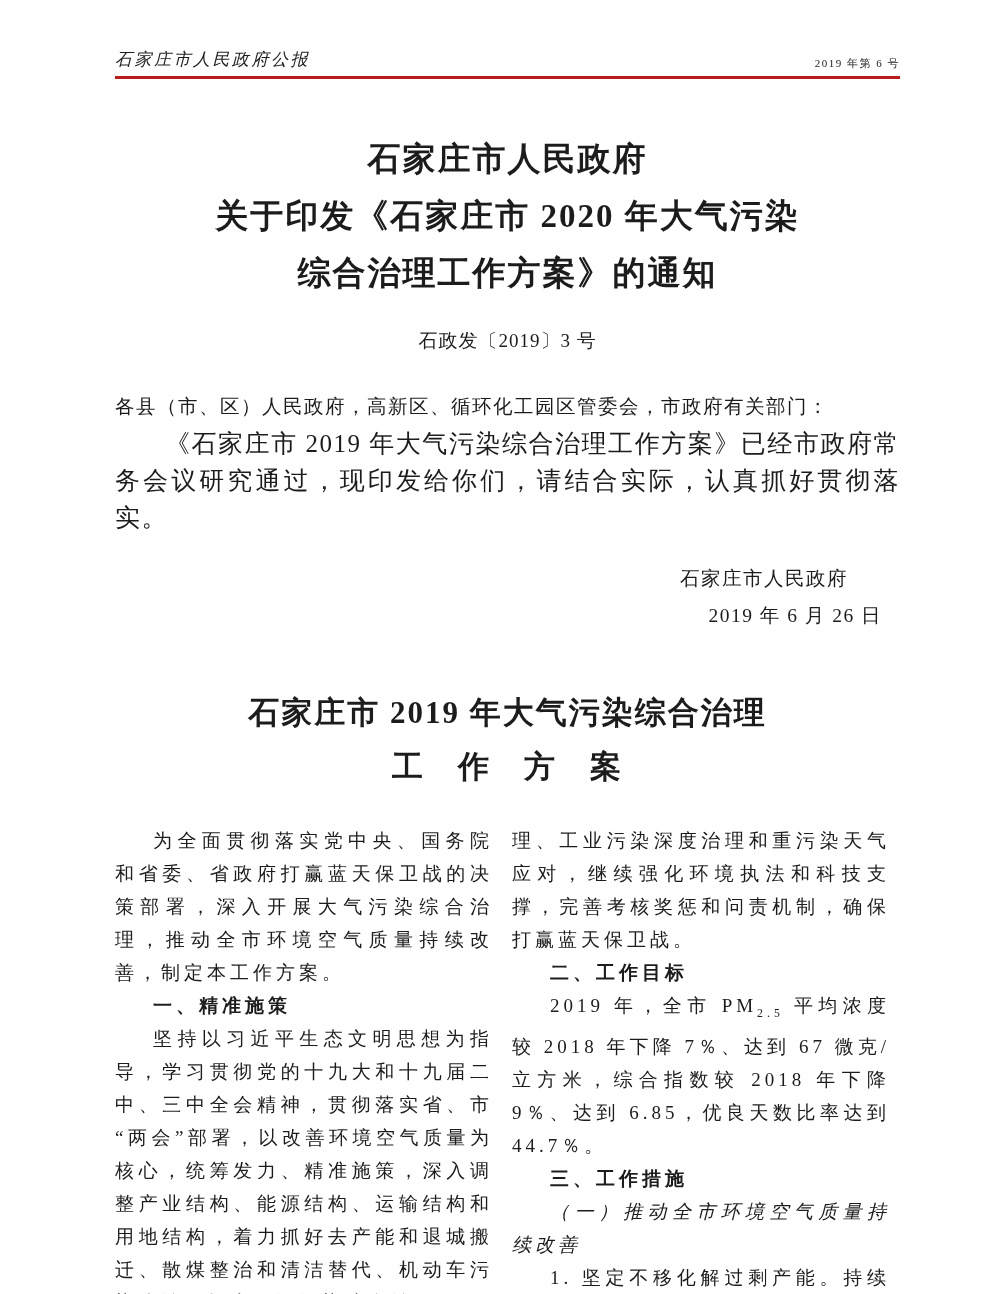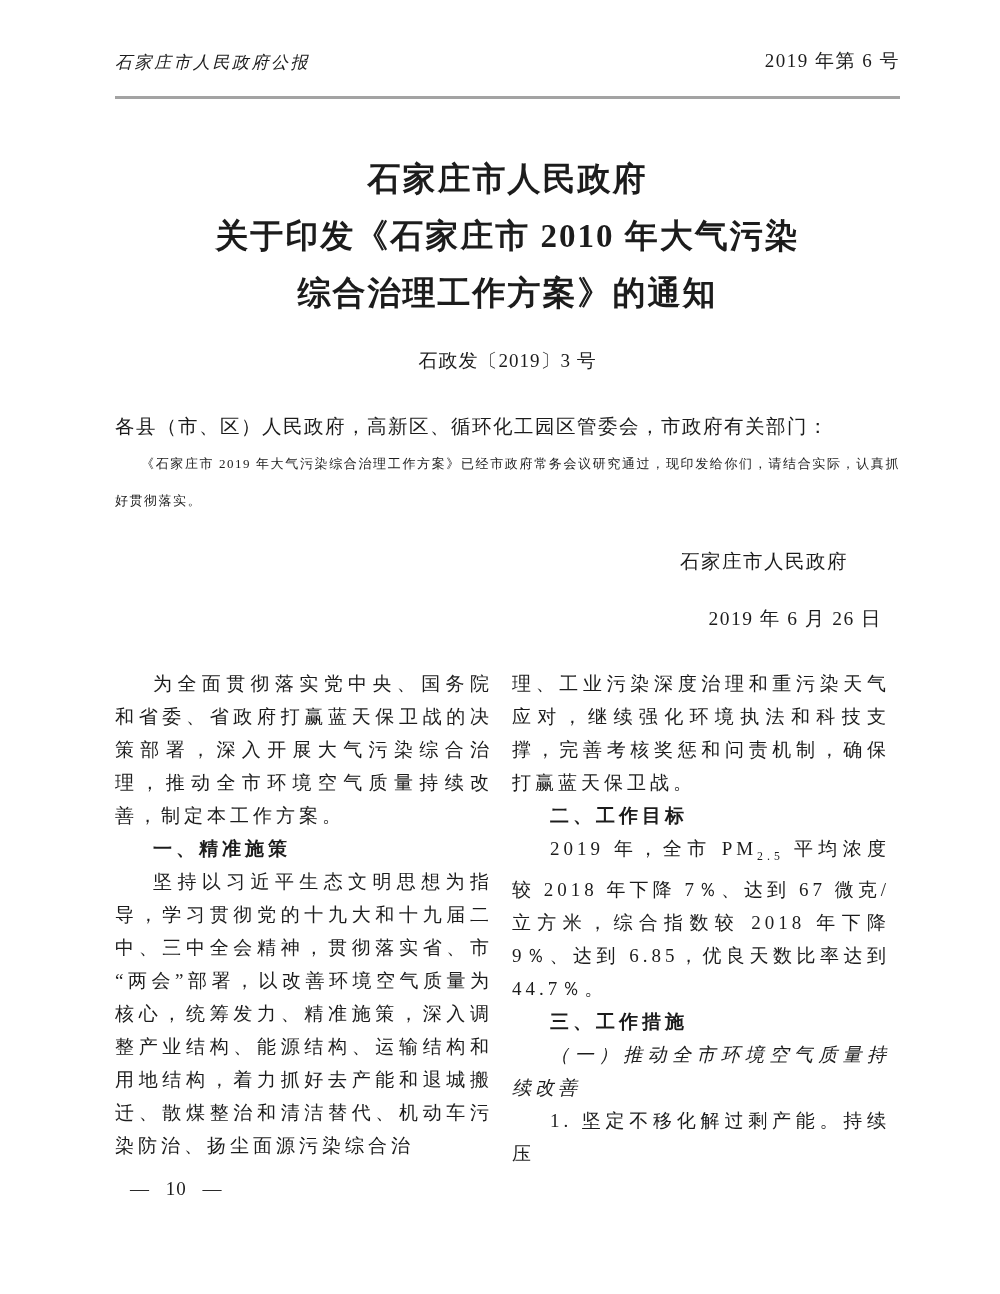--- a/index.html
+++ b/index.html
@@ -9,47 +9,47 @@
     box-sizing:border-box;
     padding:48px 100px 0 115px;
     background:#ffffff;
     color:#1c1c1c;
     font-family:"Liberation Serif","DejaVu Serif",serif;
     overflow:hidden;
   }
   
   .header {
     display:flex; justify-content:space-between; align-items:flex-end;
-    border-bottom:3px solid #a3a3a3;
-    padding-bottom:22px;
+    border-bottom:3px solid #b91c1c;
+    padding-bottom:5px;
   }
   .header-left { font-size:17px; font-style:italic; letter-spacing:2.5px; }
-  .header-right { font-size:19px; letter-spacing:1.5px; }
+  .header-right { font-size:11px; letter-spacing:1.5px; }
 
   
   .notice-title {
     margin-top:52px;
     text-align:center;
     font-weight:bold;
     font-size:33px;
     line-height:57px;
     letter-spacing:2px;
   }
   .doc-number { margin-top:26px; text-align:center; font-size:19px; letter-spacing:1px; }
 
   
   .salutation { margin:34px 0 0 0; font-size:19.5px; line-height:37px; letter-spacing:1.5px; }
   .notice-body {
-    margin:0; font-size:13px; line-height:37px; letter-spacing:1.5px;
+    margin:0; font-size:25px; line-height:37px; letter-spacing:1.5px;
     text-align:justify; text-indent:2em;
   }
 
   .signature { margin-top:24px; text-align:right; font-size:19.5px; line-height:37px; letter-spacing:1.5px; }
   .sig-name { padding-right:52px; }
-  .sig-date { padding-right:18px;margin-top:20px; }
+  .sig-date { padding-right:18px; }
 
   
   .plan-title {
     margin-top:52px;
     text-align:center;
     font-weight:bold;
     font-size:31px;
     line-height:54px;
     letter-spacing:2px;
   }
@@ -80,34 +80,38 @@
 
 <div class="page">
 
   <div class="header">
     <span class="header-left">石家庄市人民政府公报</span>
     <span class="header-right">2019 年第 6 号</span>
   </div>
 
   <div class="notice-title">
     <div>石家庄市人民政府</div>
-    <div>关于印发《石家庄市 2010 年大气污染</div>
+    <div>关于印发《石家庄市 2020 年大气污染</div>
     <div>综合治理工作方案》的通知</div>
   </div>
 
   <div class="doc-number">石政发〔2019〕3 号</div>
 
   <p class="salutation">各县（市、区）人民政府，高新区、循环化工园区管委会，市政府有关部门：</p>
   <p class="notice-body">《石家庄市 2019 年大气污染综合治理工作方案》已经市政府常务会议研究通过，现印发给你们，请结合实际，认真抓好贯彻落实。</p>
 
   <div class="signature">
     <div class="sig-name">石家庄市人民政府</div>
     <div class="sig-date">2019 年 6 月 26 日</div>
   </div>
 
+  <div class="plan-title">
+    <div>石家庄市 2019 年大气污染综合治理</div>
+    <div>工　作　方　案</div>
+  </div>
 
   <div class="columns">
     <div class="col" id="col-left">
         <p class="body">为全面贯彻落实党中央、国务院和省委、省政府打赢蓝天保卫战的决策部署，深入开展大气污染综合治理，推动全市环境空气质量持续改善，制定本工作方案。</p>
         <p class="heading">一、精准施策</p>
         <p class="body">坚持以习近平生态文明思想为指导，学习贯彻党的十九大和十九届二中、三中全会精神，贯彻落实省、市“两会”部署，以改善环境空气质量为核心，统筹发力、精准施策，深入调整产业结构、能源结构、运输结构和用地结构，着力抓好去产能和退城搬迁、散煤整治和清洁替代、机动车污染防治、扬尘面源污染综合治</p>
       </div>
     <div class="col" id="col-right">
         <p>理、工业污染深度治理和重污染天气应对，继续强化环境执法和科技支撑，完善考核奖惩和问责机制，确保打赢蓝天保卫战。</p>
         <p class="heading">二、工作目标</p>

